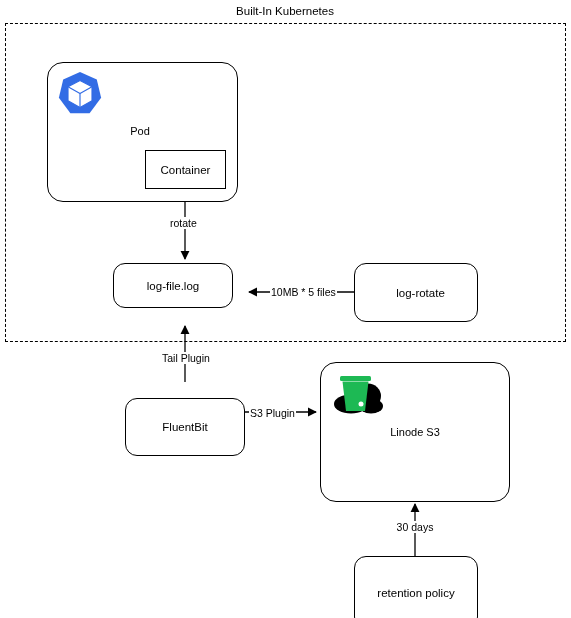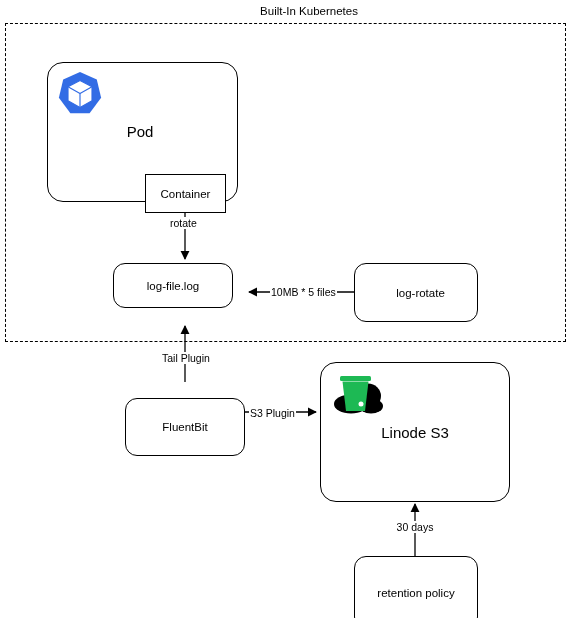--- a/index.html
+++ b/index.html
@@ -20,21 +20,21 @@
   }
   #svg-layer {
     position: absolute;
     left: 0;
     top: 0;
     width: 571px;
     height: 618px;
   }
   .lbl {
     position: absolute;
-    font-size: 15px;
+    font-size: 11px;
     line-height: 13px;
     color: #000000;
     white-space: nowrap;
   }
   .center {
     text-align: center;
     transform: translateX(-50%);
   }
   .edge-lbl {
     position: absolute;
@@ -112,41 +112,41 @@
 
     <g>
       <path d="M 245 412 L 316 412" stroke="#000000" stroke-width="1.3" fill="none" marker-end="url(#arrowhead)"></path>
     </g>
 
     <g>
       <path d="M 415 556 L 415 504" stroke="#000000" stroke-width="1.3" fill="none" marker-end="url(#arrowhead)"></path>
     </g>
   </svg>
 
-  <div class="region-title" style="left:285px; top:5px;margin-left:24px;">Built-In Kubernetes</div>
+  <div class="region-title" style="left:285px; top:5px;">Built-In Kubernetes</div>
   <div class="dashed-region" style="left:5px; top:23px; width:561px; height:319px;"></div>
 
   <div class="bigbox" style="left:47px; top:62px; width:191px; height:140px;"></div>
 
   <div class="icon-wrap" style="left:56px; top:70px; width:48px; height:48px;">
     <svg width="48" height="48" viewBox="0 0 100 100" xmlns="http://www.w3.org/2000/svg">
       <polygon points="50,4 85,20 94,58 70,90 30,90 6,58 15,20" fill="#326CE5"></polygon>
       <g fill="#ffffff" stroke="#326CE5" stroke-width="2.4" stroke-linejoin="round">
         <polygon points="50,22 75,35 75,64 50,78 25,64 25,35"></polygon>
       </g>
       <g stroke="#326CE5" stroke-width="2.4" fill="none" stroke-linejoin="round">
         <path d="M 25 35 L 50 49 L 75 35"></path>
         <path d="M 50 49 L 50 78"></path>
       </g>
     </svg>
   </div>
 
   <div class="lbl center" style="left:140px; top:125px;">Pod</div>
 
-  <div class="nodebox sharp" style="left:145px; top:150px; width:81px; height:39px;margin-top:24px;">
+  <div class="nodebox sharp" style="left:145px; top:150px; width:81px; height:39px;">
     <span class="nodetext">Container</span>
   </div>
 
   <div class="edge-lbl" style="left:169px; top:217px;">rotate</div>
 
   <div class="nodebox rounded" style="left:113px; top:263px; width:120px; height:45px;">
     <span class="nodetext">log-file.log</span>
   </div>
 
   <div class="edge-lbl" style="left:270px; top:286px;">10MB * 5 files</div>

